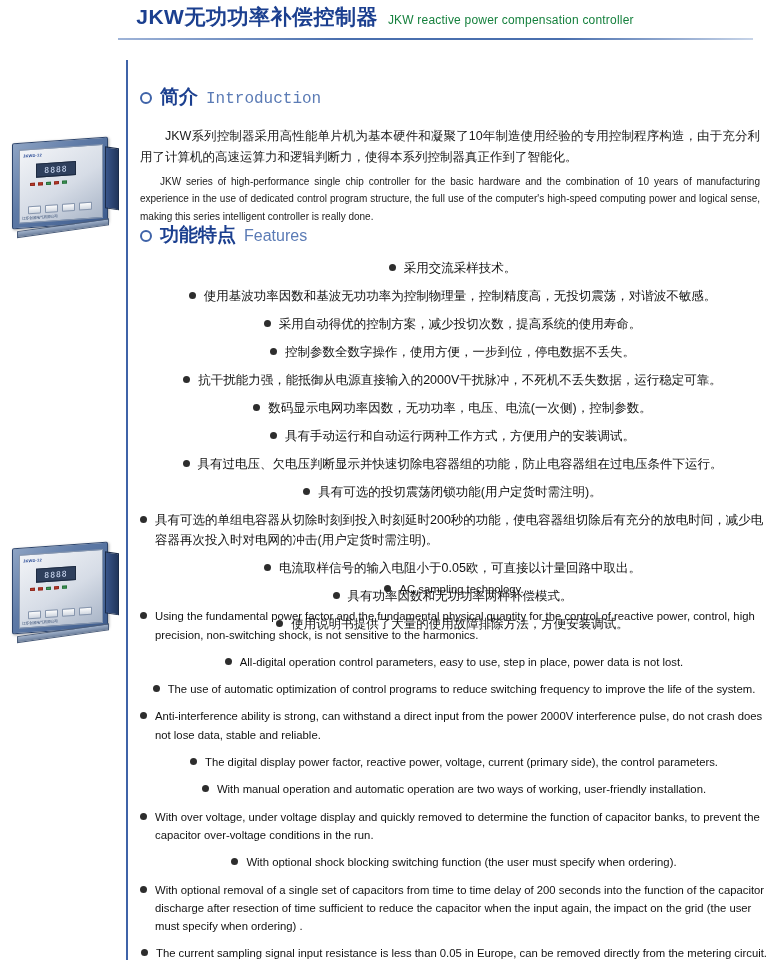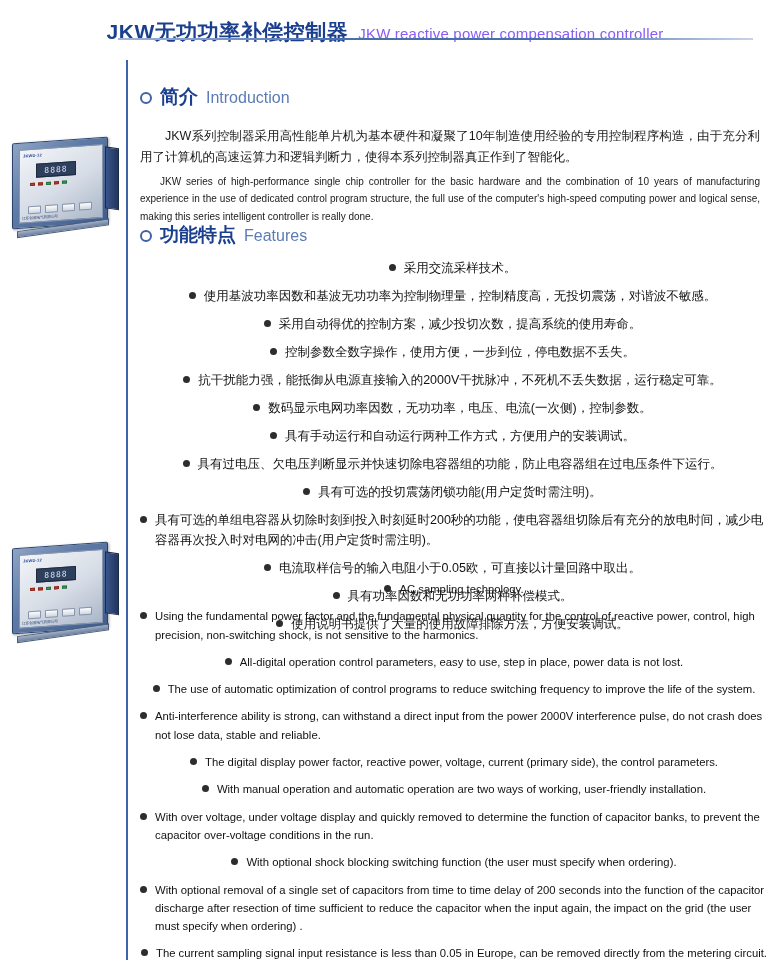--- a/index.html
+++ b/index.html
@@ -12,40 +12,40 @@
   .page {
     position: relative;
     width: 770px; height: 967px;
     overflow: hidden;
     background: #ffffff;
   }
 
   
   .header {
     position: absolute;
-    left: 0; top: 18px;
+    left: 0; top: 3px;
     width: 770px;
     height: 40px;
   }
   .header-inner {
     display: flex;
     align-items: baseline;
     justify-content: center;
     gap: 10px;
     padding-bottom: 6px;
   }
   .title-cn {
     font-size: 21px;
     font-weight: bold;
     color: #1b3f8f;
     letter-spacing: 0.5px;
   }
   .title-en {
-    font-size: 15px;
-    color: #8b5cf6;
+    font-size: 12px;
+    color: #15803d;
     letter-spacing: 0.2px;
   }
   .header-rule {
     position: absolute;
     left: 118px; top: 38px;
     width: 635px;
     height: 2px;
     background: linear-gradient(to right, #9fb4d8, #4a6fae 35%, #4a6fae 70%, #c7d4e8);
   }
 
@@ -76,21 +76,21 @@
   .sec-cn {
     font-size: 19px;
     font-weight: bold;
     color: #1b3f8f;
   }
   .sec-en {
     font-size: 16px;
     color: #5b7bb5;
   }
 
-  #intro-head { left: 140px; top: 84px; }
+  #intro-head { left: 140px; top: 84px; font-family: Liberation Mono, monospace; }
   #features-head { left: 140px; top: 222px; }
 
   
   .intro-block {
     position: absolute;
     left: 140px; top: 110px;
     width: 620px;
   }
   .p-cn {
     font-size: 12.5px;

